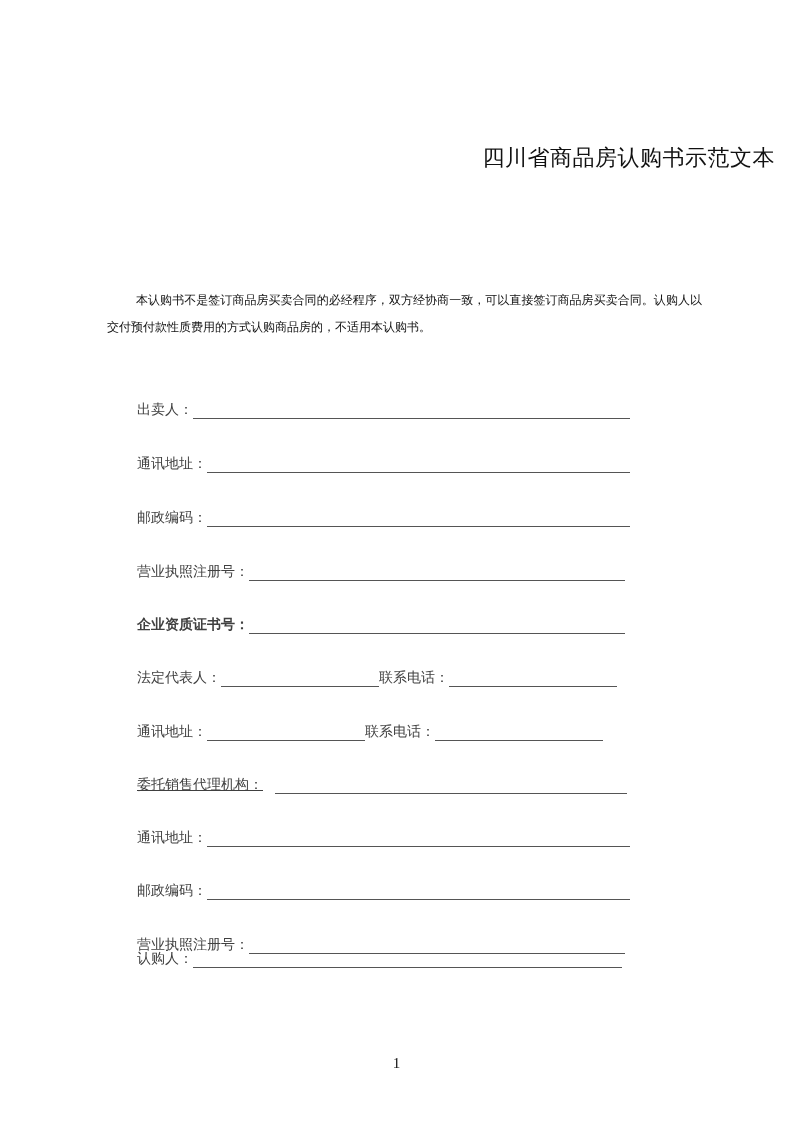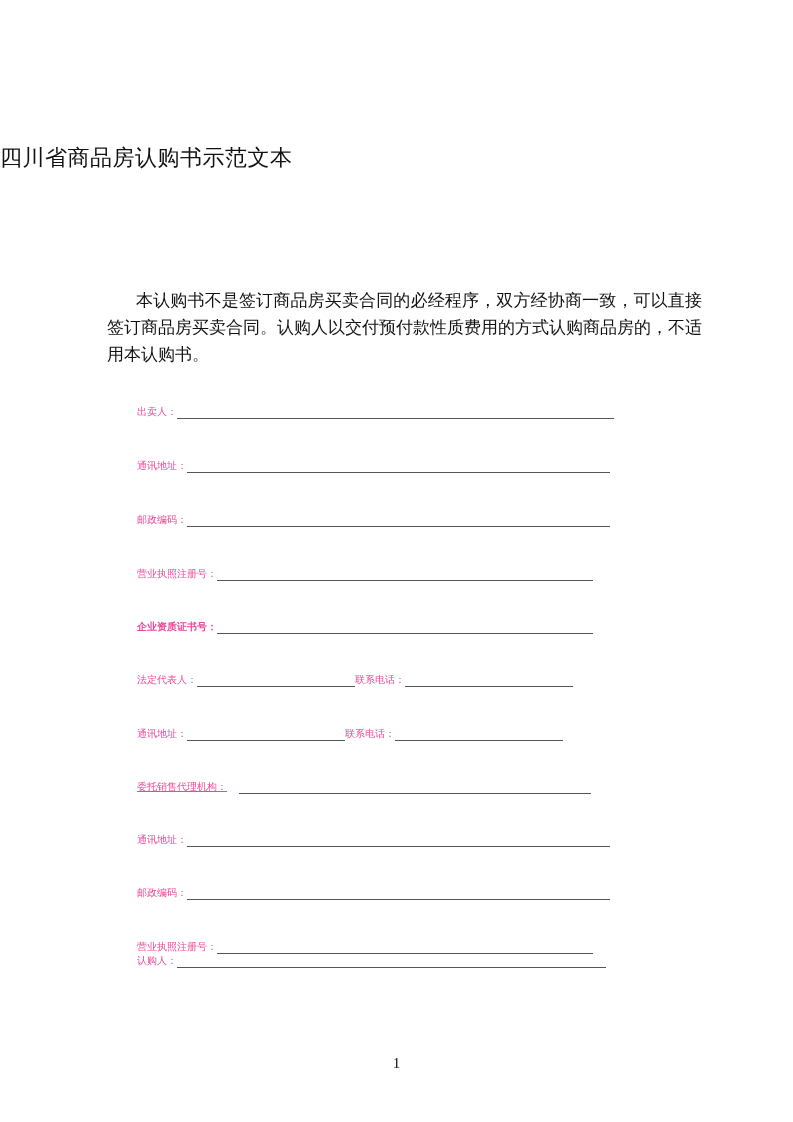--- a/index.html
+++ b/index.html
@@ -1,24 +1,24 @@
 <!DOCTYPE html>
 <html><head>
   <meta charset="utf-8">
   <style>
     html, body { margin: 0; padding: 0; background: #ffffff; }
     body { width: 793px; height: 1122px; position: relative; overflow: hidden;
       font-family: "DejaVu Sans", "Liberation Sans", sans-serif; color: #111; }
-    .title { position: absolute; left: 0; width: 775px; top: 143px; text-align: left;
+    .title { position: absolute; left: 0; width: 775px; top: 143px; text-align: right;
       font-size: 22px; letter-spacing: 0.5px; color: #111; }
     .intro { position: absolute; left: 107px; width: 595px; top: 287px;
-      font-size: 17px; line-height: 27px; color: #111; font-family: Liberation Serif, serif; }
+      font-size: 12px; line-height: 27px; color: #111; font-family: Liberation Serif, serif; }
     .intro p { margin: 0; text-indent: 29px; text-align: justify; text-align-last: left; }
     .field { position: absolute; left: 137px; height: 22px; display: flex; align-items: flex-end;
-      font-size: 10px; color: #ec4899; }
+      font-size: 14px; color: #404040; }
     .field .lbl { white-space: nowrap; }
     .field .line { border-bottom: 1px solid #555; height: 16px; flex: none; }
     .page-num { position: absolute; left: 0; width: 793px; top: 1055px; text-align: center;
       font-family: "Liberation Serif", "DejaVu Serif", serif; font-size: 15px; color: #111; }
   </style>
 </head>
 <body>
 
 <div>
   <div class="title">四川省商品房认购书示范文本</div>

